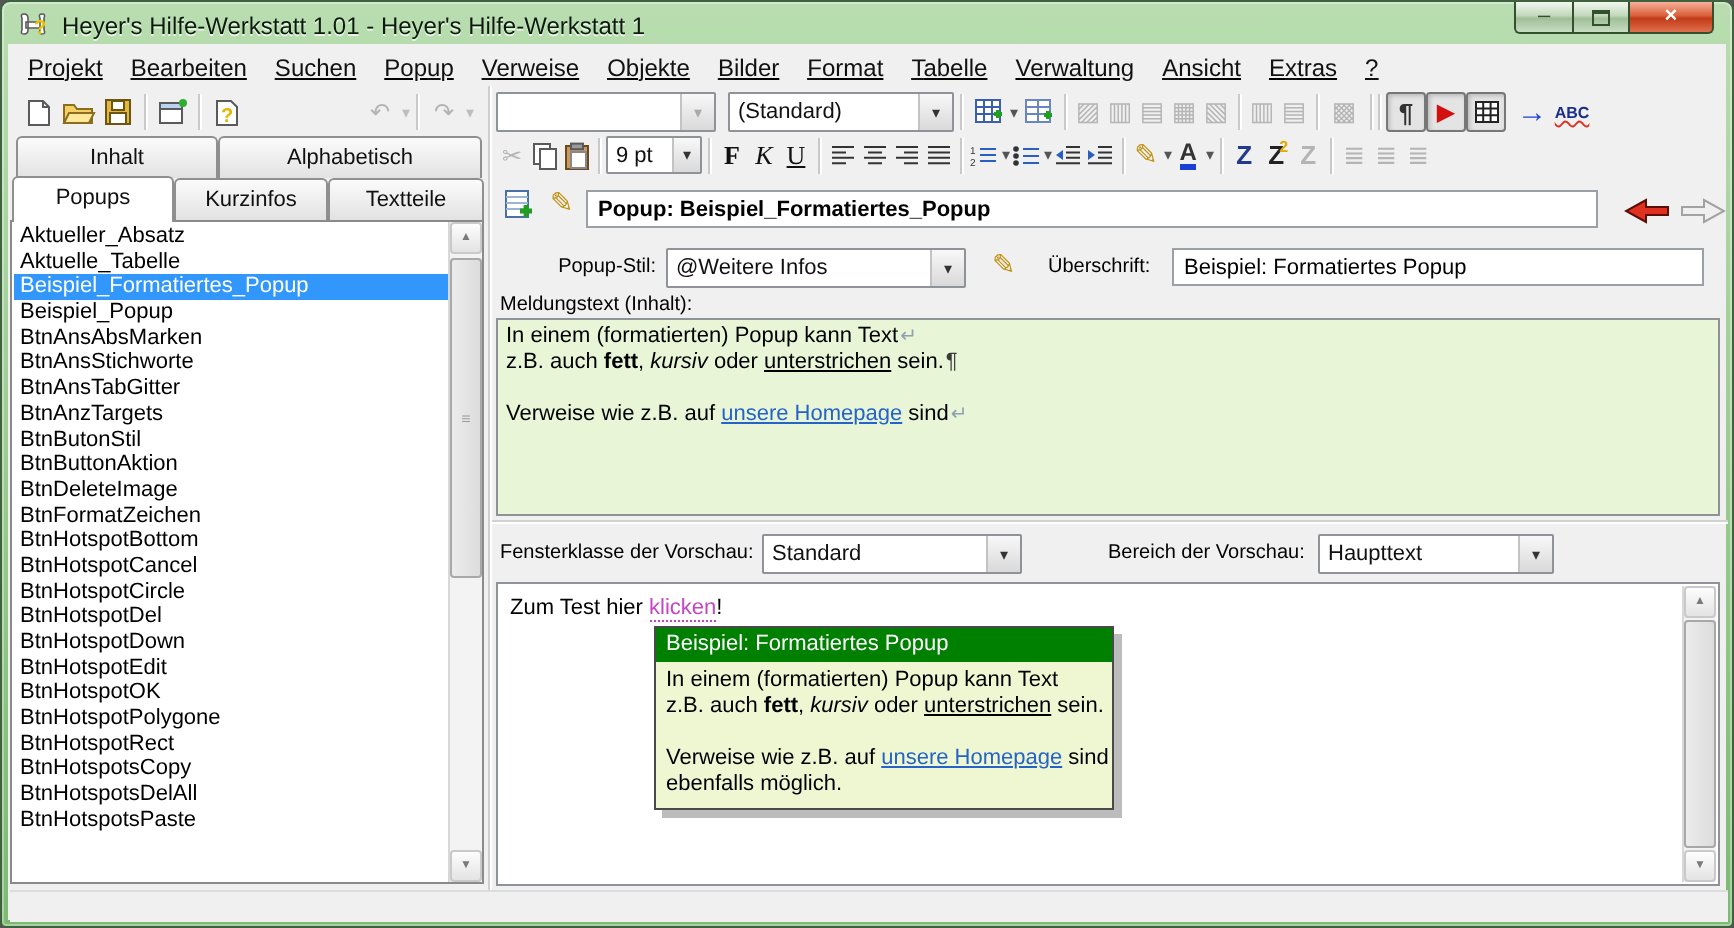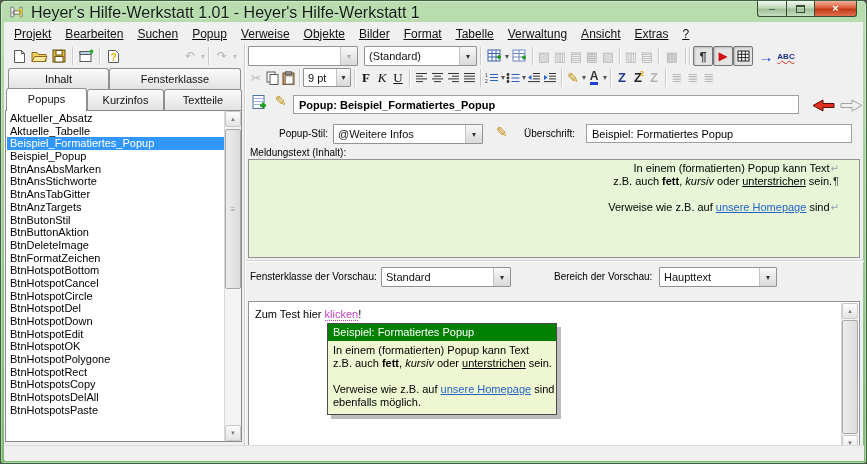--- a/index.html
+++ b/index.html
@@ -5,21 +5,21 @@
   * { margin:0; padding:0; box-sizing:border-box; }
   html,body { background:#555; font-family:"Liberation Sans","DejaVu Sans",sans-serif; }
   .window { position:relative; width:867px; height:464px; margin:0 auto;
     background:linear-gradient(#b9ddb0,#7cba72); border:1px solid #3f613f;
     border-radius:5px 5px 3px 3px; overflow:hidden;
     box-shadow:0 0 0 1px rgba(255,255,255,.35) inset; }
   .abs { position:absolute; }
 
   
   .titlebar { left:3px; top:2px; right:3px; height:19px; display:flex; align-items:center; }
-  .title-text { font-size:16px; color:#0c1c0c; margin-left:6px; text-shadow:0 1px 0 rgba(255,255,255,.7); white-space:nowrap; }
+  .title-text { font-size:12px; color:#0c1c0c; margin-left:6px; text-shadow:0 1px 0 rgba(255,255,255,.7); white-space:nowrap; }
   .winbtns { position:absolute; top:0; right:9px; display:flex; }
   .winbtn { height:16px; border:1px solid #35502f; border-top:none; display:flex; align-items:center; justify-content:center;
     color:#fff; font-size:11px; line-height:1; border-radius:0 0 3px 3px; margin-left:0;
     background:linear-gradient(#f2f8f0 0%,#c2d8bc 45%,#9fbf97 55%,#c8ddc2 100%); color:#32502e; }
   .winbtn.min { width:29px; border-right:none; border-radius:0 0 0 3px;}
   .winbtn.max { width:28px; border-right:none; border-radius:0;}
   .winbtn.close { width:43px; border-radius:0 0 3px 0;
     background:linear-gradient(#f5b09a 0%,#d9603a 45%,#c23a17 55%,#e0704d 100%); color:#fff; font-weight:bold; }
   .maxbox { width:9px; height:8px; border:1px solid #32502e; border-top-width:2px; display:inline-block; }
 
@@ -54,30 +54,30 @@
   .vscroll { position:absolute; right:0; top:0; bottom:0; width:17px; background:#f3f3f3; border-left:1px solid #d8d8d8; }
   .sbtn { position:absolute; left:0; width:16px; height:16px; display:flex; align-items:center; justify-content:center; font-size:6px; color:#7a7a7a; background:linear-gradient(#fdfdfd,#e3e3e3); border:1px solid #c9c9c9; border-radius:2px; }
   .sthumb { position:absolute; left:0; width:16px; background:linear-gradient(90deg,#ececec,#dcdcdc); border:1px solid #a8a8a8; border-radius:2px; display:flex; align-items:center; justify-content:center; font-size:8px; color:#9a9a9a; }
 
   .statusbar { left:4px; top:444px; width:859px; height:16px; background:#f0f0f0; border-top:1px solid #dcdcdc; }
   .pane-divider { left:243px; top:42px; width:1px; height:402px; background:#cfcfcf; box-shadow:1px 0 0 #fff; }
 
   
   .field { background:#fff; border:1px solid #9aa0a6; font-size:11px; color:#000; display:flex; align-items:center; padding-left:5px; }
   .label { font-size:10px; color:#000; white-space:nowrap; }
-  .ed-box { background:#e9f5d7; border:1px solid #8f9296; padding:2px 20px; overflow:hidden;text-align:right; }
+  .ed-box { background:#e9f5d7; border:1px solid #8f9296; padding:2px 4px; overflow:hidden; }
   .rline { font-size:11px; line-height:13px; color:#000; white-space:nowrap; }
   .rlink { color:#2464c8; text-decoration:underline; }
   .tlink { color:#c545c5; border-bottom:1px dotted #c545c5; }
   .softbreak { color:#8fa0b0; font-size:10px; margin-left:1px; }
   .pilcrow-mark { color:#3a3a3a; margin-left:1px; }
 
   .hsep { left:245px; top:259px; width:618px; height:2px; background:linear-gradient(#d2d2d2 50%,#fff 50%); }
 
-  .preview-box { left:247px; top:290px; width:612px; height:152px; background:#fff; border:1px solid #8f9296;margin-top:10px; }
+  .preview-box { left:247px; top:290px; width:612px; height:152px; background:#fff; border:1px solid #8f9296; }
   .pv-popup { position:absolute; left:78px; top:21px; width:230px; border:1px solid #4a4a4a; box-shadow:4px 4px 0 #bcbcbc; background:#eef7d2; }
   .pv-title { background:#008000; color:#fff; font-size:11px; padding:2px 5px 3px; }
   .pv-body { padding:3px 5px 5px; }
 
   svg { display:block; }
   .gicon { color:#b5b5b5; font-size:13px; }
   .fku { font-family:"Liberation Serif","DejaVu Serif",serif; font-size:13px; font-weight:bold; color:#111; }
   .pencil-glyph { color:#c09010; font-size:14px; }
   u { text-decoration:underline; }
 </style>
@@ -356,21 +356,21 @@
     <span class="gicon-slot3" style="display:contents"><span class="ti small disabled">
           <span class="gicon">≣</span>
         </span><span class="ti small disabled">
           <span class="gicon">≣</span>
         </span><span class="ti small disabled">
           <span class="gicon">≣</span>
         </span></span>
   </div>
 
   <div class="tab" style="left:7px;top:67px;width:101px;height:21px"><span>Inhalt</span></div>
-  <div class="tab" style="left:108px;top:67px;width:132px;height:21px"><span>Fensterklasse</span></div>
+  <div class="tab" style="left:108px;top:67px;width:132px;height:21px"><span>Alphabetisch</span></div>
   <div class="tab active" style="left:5px;top:87px;width:81px;height:23px"><span>Popups</span></div>
   <div class="tab" style="left:86px;top:88px;width:77px;height:21px"><span>Kurzinfos</span></div>
   <div class="tab" style="left:163px;top:88px;width:78px;height:21px"><span>Textteile</span></div>
 
   <div class="abs list-panel">
     <div class="list">
         <div class="list-item">Aktueller_Absatz</div>
         <div class="list-item">Aktuelle_Tabelle</div>
         <div class="list-item selected">Beispiel_Formatiertes_Popup</div>
         <div class="list-item">Beispiel_Popup</div>

